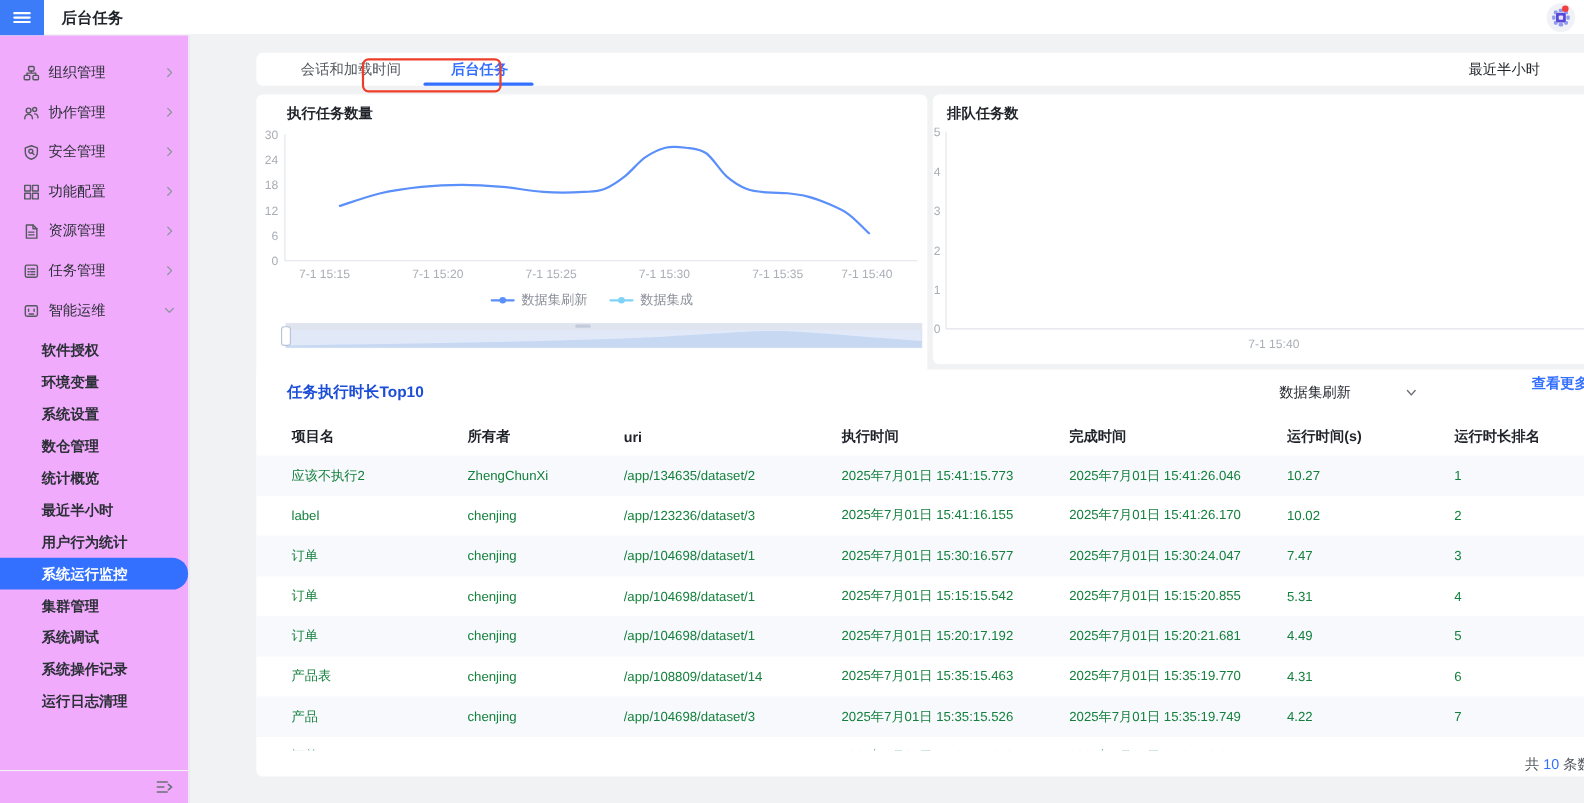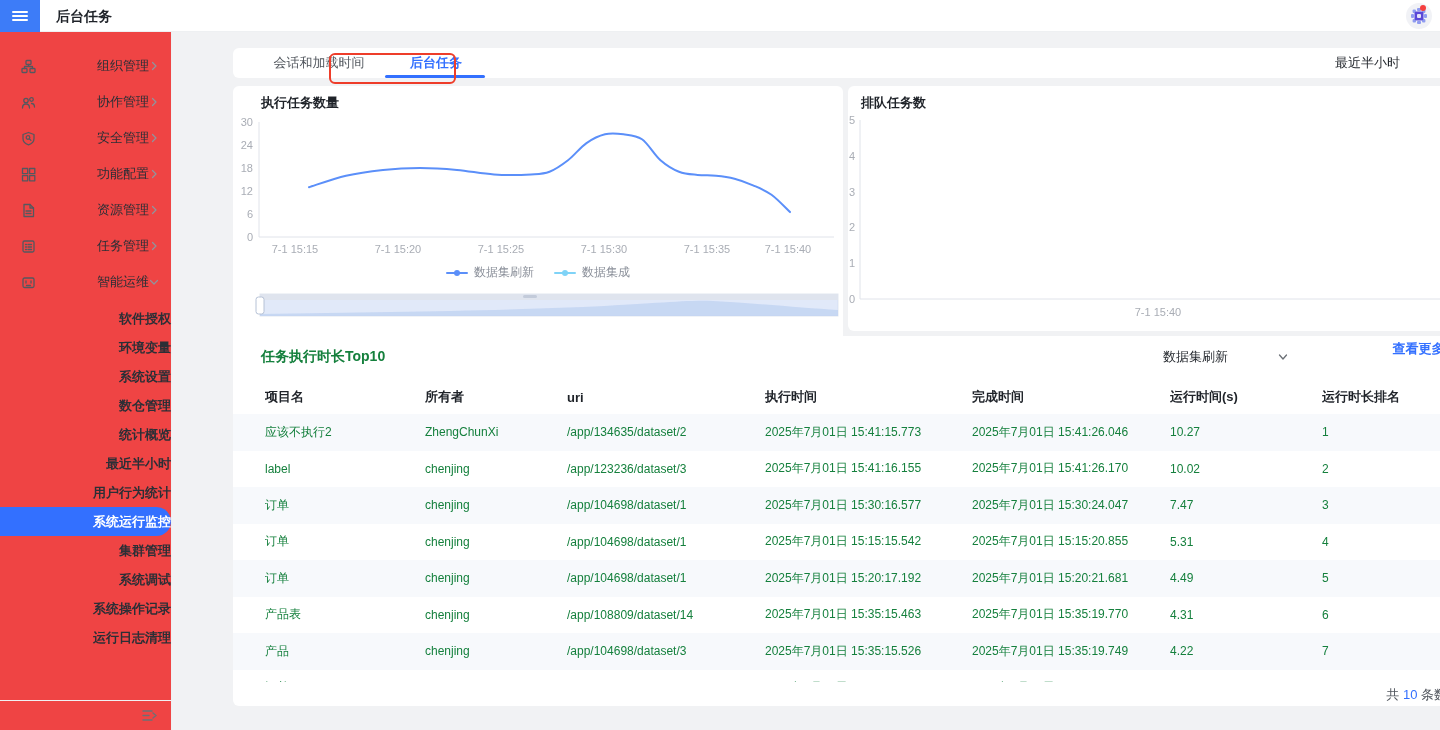--- a/index.html
+++ b/index.html
@@ -10,21 +10,21 @@
   .header { position:absolute; left:0; top:0; width:1440px; height:32px; background:#fff; border-bottom:1px solid #eef0f2; z-index:5; }
   .burger { position:absolute; left:0; top:0; width:40px; height:32px; background:#3d7cf8; display:flex; align-items:center; justify-content:center; cursor:pointer; }
   .burger span { display:block; width:16px; height:10px; position:relative; }
   .burger span i { position:absolute; left:0; width:16px; height:2px; background:#fff; border-radius:1px; }
   .burger span i:nth-child(1){top:0} .burger span i:nth-child(2){top:4px} .burger span i:nth-child(3){top:8px}
   .header-title { position:absolute; left:56px; top:0; line-height:32px; font-size:14px; font-weight:700; color:#1f2329; }
   .app-icon { position:absolute; right:8px; top:3px; width:26px; height:26px; border-radius:50%; background:#f1f2f6; display:flex; align-items:center; justify-content:center; cursor:pointer; }
   .app-dot { position:absolute; right:6px; top:2px; width:6px; height:6px; border-radius:50%; background:#f53f3f; }
 
   
-  .sidebar { position:absolute; left:0; top:32px; width:172px; height:698px; background:#ef4444; border-right:1px solid #eef0f2; z-index:4;text-align:right; }
+  .sidebar { position:absolute; left:0; top:32px; width:172px; height:698px; background:#f0abfc; border-right:1px solid #eef0f2; z-index:4; }
   .menu { padding-top:16px; }
   .menu-item { height:36px; display:flex; align-items:center; padding:0 12px 0 20px; font-size:13px; color:#2b2f36; cursor:pointer; }
   .menu-item .micon { width:16px; height:16px; margin-right:8px; display:flex; align-items:center; justify-content:center; }
   .menu-item .mlabel { flex:1; }
   .menu-item .chev { color:#8f959e; }
   .submenu { margin-top:4px;font-weight:bold; }
   .sub-item { height:29px; line-height:29px; padding-left:38px; font-size:13px; color:#2b2f36; cursor:pointer; position:relative; }
   .sub-item.active { background:#3370ff; color:#fff; border-radius:0 15px 15px 0; }
   .side-footer { position:absolute; left:0; bottom:0; width:100%; height:30px; border-top:1px solid #f0f1f3; display:flex; align-items:center; justify-content:flex-end; padding-right:14px; }
   .collapse-btn { cursor:pointer; color:#6b7076; display:flex; }
@@ -46,21 +46,21 @@
   .chartcard-right .chart-title { left:13px; }
   .chart-svg { position:absolute; left:0; top:0; }
   .legend-row { position:absolute; left:0; top:178px; width:100%; display:flex; justify-content:center; gap:20px; }
   .legend-item { display:flex; align-items:center; gap:6px; font-size:12px; color:#8a8f99; cursor:pointer; }
   .legend-line { width:22px; height:2px; border-radius:1px; position:relative; }
   .legend-line:after { content:""; position:absolute; left:8px; top:-2px; width:6px; height:6px; border-radius:50%; background:inherit; }
 
   
   .tablecard { left:185px; top:336px; width:1247px; height:370px; overflow:hidden; }
   .table-top { position:relative; height:44px; }
-  .table-title { position:absolute; left:28px; top:12px; font-size:14px; font-weight:700; color:#15803d; }
+  .table-title { position:absolute; left:28px; top:12px; font-size:14px; font-weight:700; color:#1d4ed8; }
   .table-filter { position:absolute; right:192px; top:12px; display:flex; align-items:center; gap:50px; font-size:13px; color:#1f2329; cursor:pointer; }
   .more-link { position:absolute; right:28px; top:4px; font-size:13px; font-weight:700; color:#3370ff; cursor:pointer; }
   .tgrid { display:grid; grid-template-columns:160px 142px 198px 207px 198px 152px 1fr; padding-left:32px; }
   .thead { height:34px; align-items:center; font-size:13px; font-weight:700; color:#1f2329; }
   .tbody { height:268px; overflow:hidden; }
   .trow { height:36.5px; align-items:center; font-size:12px; color:#15803d; }
   .trow.stripe { background:#f7f9fc; }
   .tcell { padding-right:10px; white-space:nowrap; overflow:hidden; text-overflow:ellipsis; }
   .table-footer { height:24px; text-align:right; padding:4px 20px 0 0; font-size:13px; color:#51565d; }
   .table-footer b { color:#3370ff; font-weight:400; }

